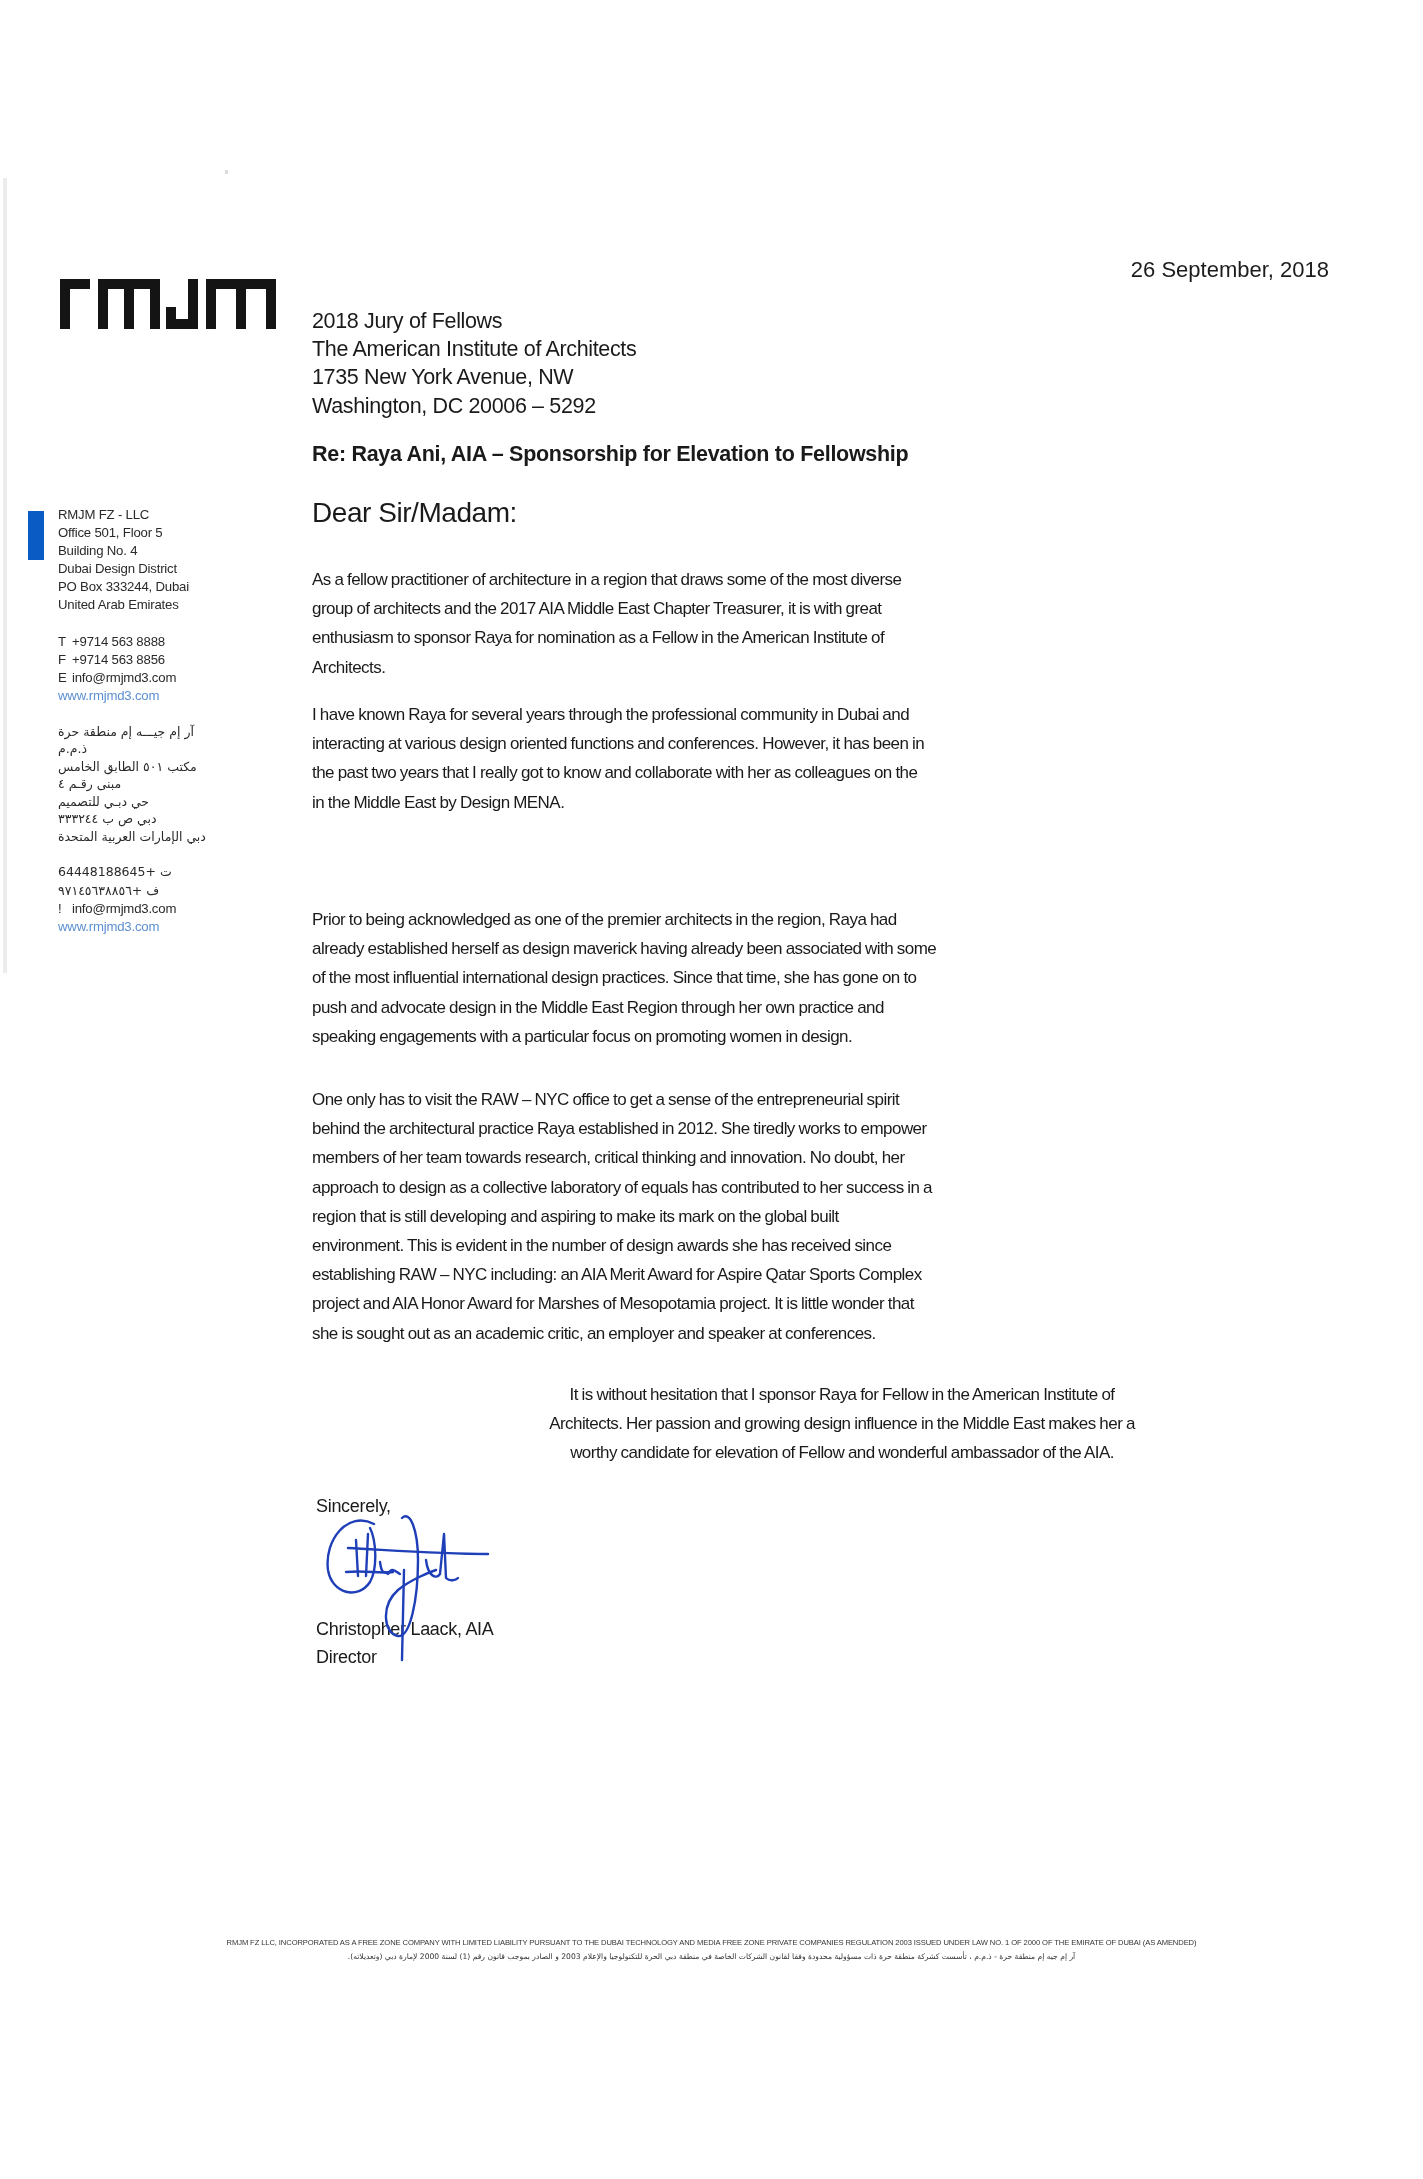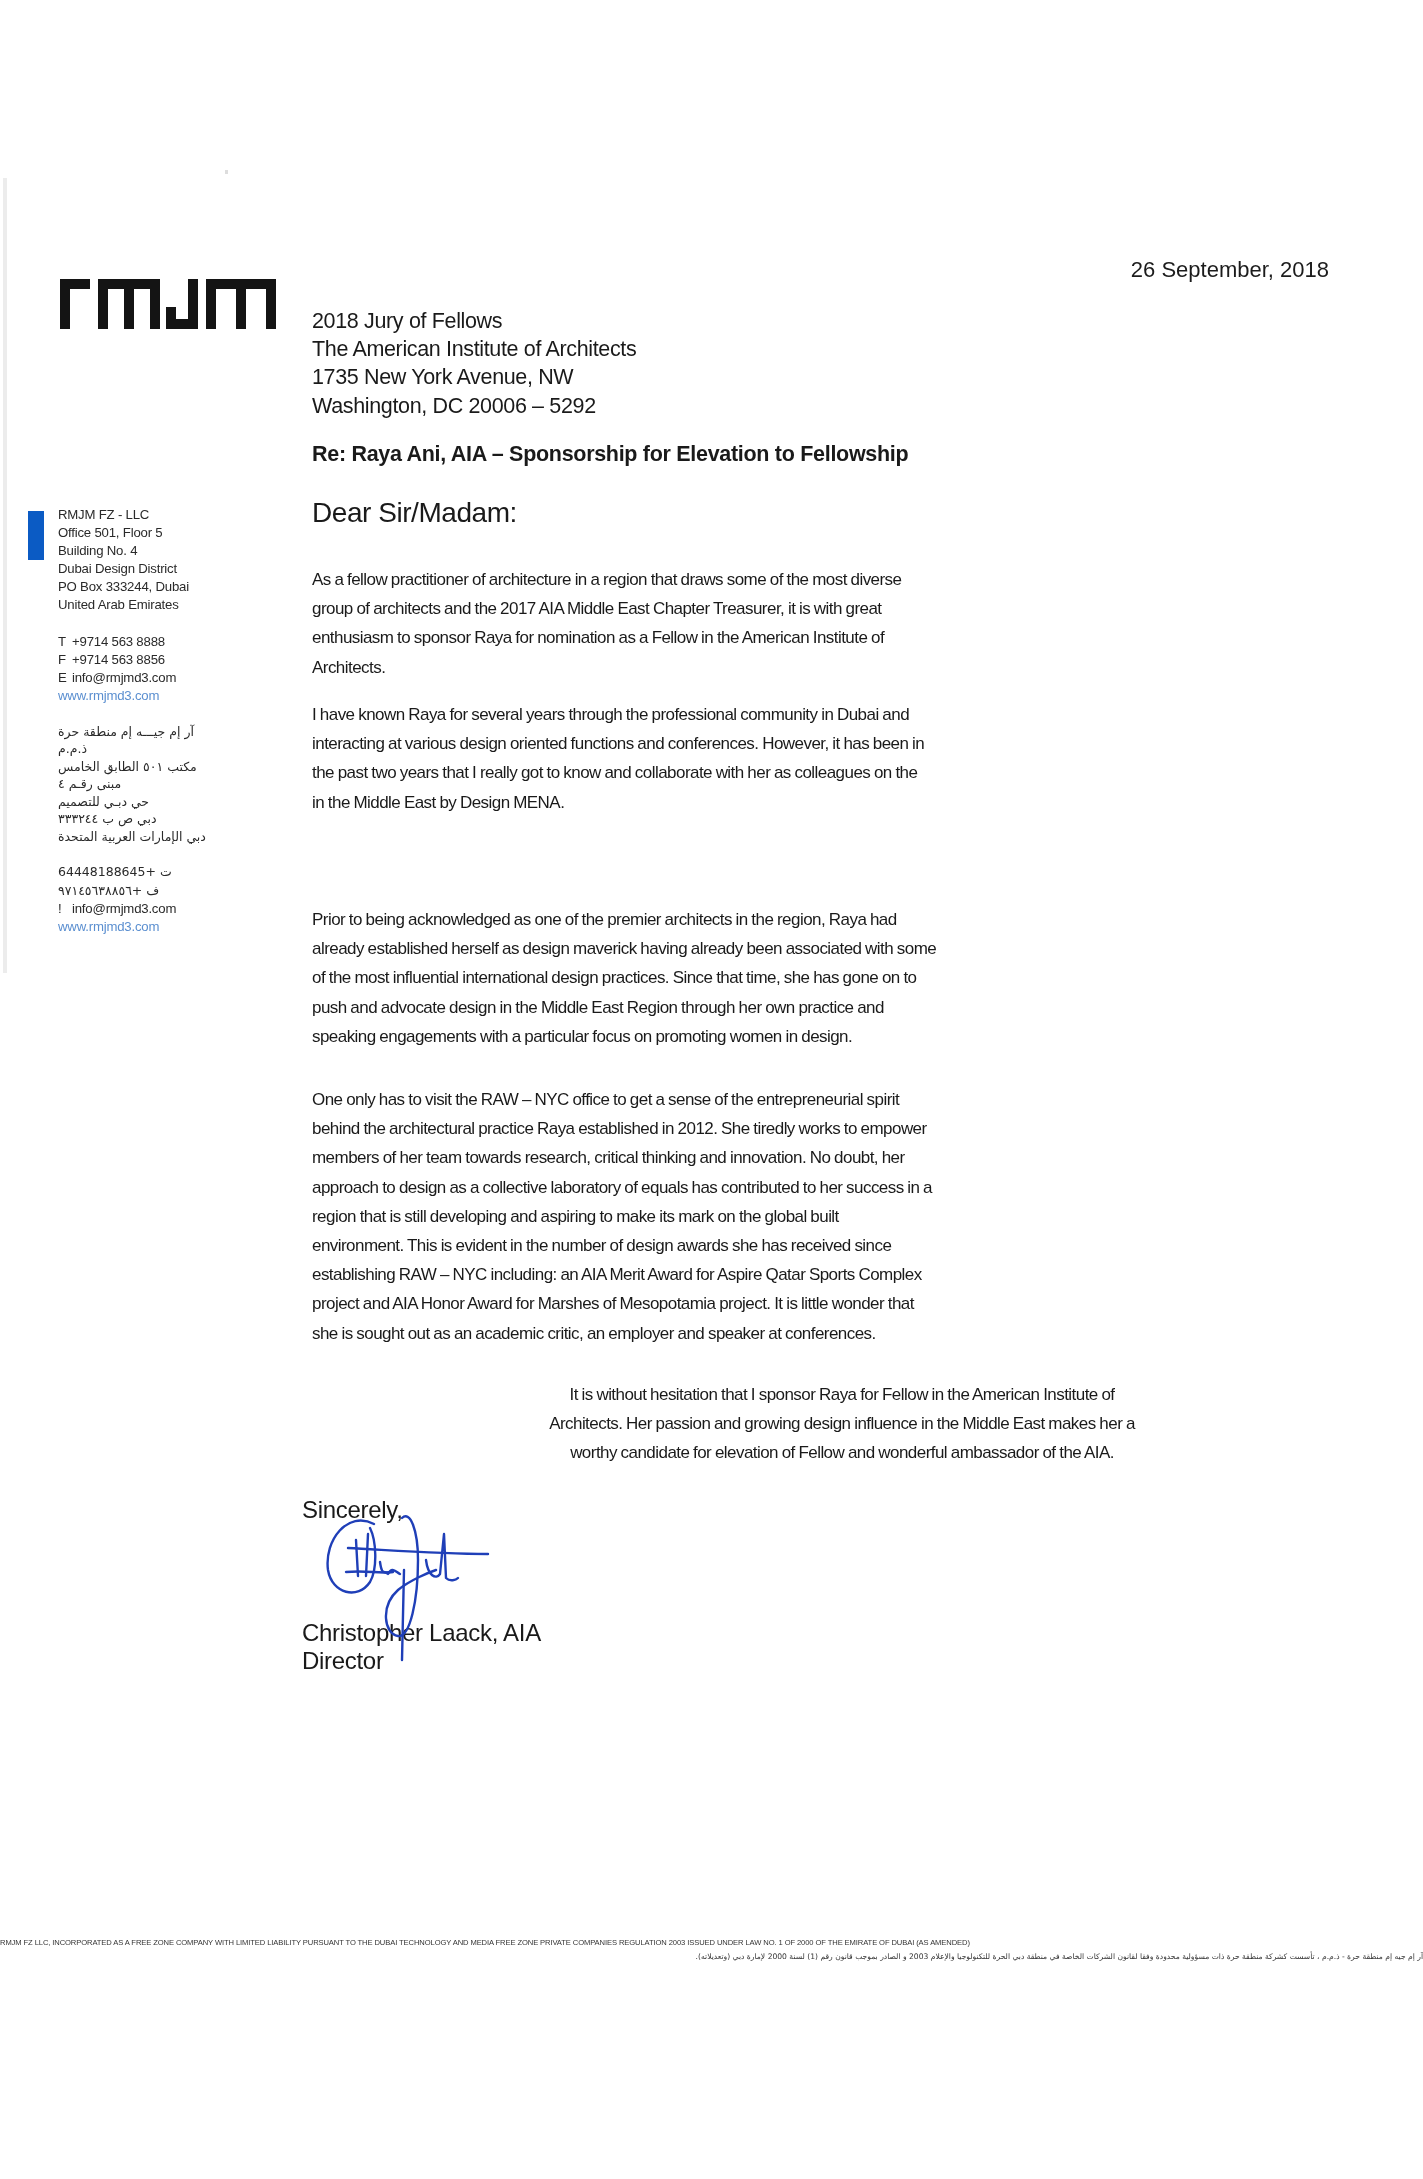--- a/index.html
+++ b/index.html
@@ -24,26 +24,26 @@
   .date { position:absolute; right:94px; top:257px; font-size:22px; color:#1c1c1c; }
 
   .recipient { position:absolute; left:312px; top:307px; font-size:21.5px; line-height:28.2px; letter-spacing:-0.35px; }
   .re-line { position:absolute; left:312px; top:442px; font-size:21.5px; font-weight:bold; letter-spacing:-0.3px; }
   .salutation { position:absolute; left:312px; top:497px; font-size:28px; letter-spacing:-0.45px; }
 
   .para { position:absolute; left:312px; width:1060px; font-size:17px; line-height:29.2px;
           letter-spacing:-0.55px; word-spacing:-0.5px; white-space:nowrap; }
   .para .ln { display:block; }
 
-  .closing { position:absolute; left:302px; font-size:24px; letter-spacing:-0.3px; }
+  .closing { position:absolute; left:316px; font-size:18px; letter-spacing:-0.3px; }
 
   .signature { position:absolute; left:318px; top:1510px; width:200px; height:170px; pointer-events:none; }
   .signature svg { width:100%; height:100%; }
 
-  .footer { position:absolute; left:0; width:1423px; top:1938px; color:#333; }
+  .footer { position:absolute; left:0; width:1423px; top:1938px; text-align:center; color:#333; }
   .footer .l1 { font-size:7.6px; letter-spacing:-0.1px; white-space:nowrap; }
   .footer .l2 { font-size:7.6px; direction:rtl; white-space:nowrap; margin-top:5px; font-family:"DejaVu Sans", sans-serif; }
 </style>
 </head>
 <body>
 
 <div class="scan-edge"></div>
 <div class="scan-dot"></div>
 
 <div class="logo">

